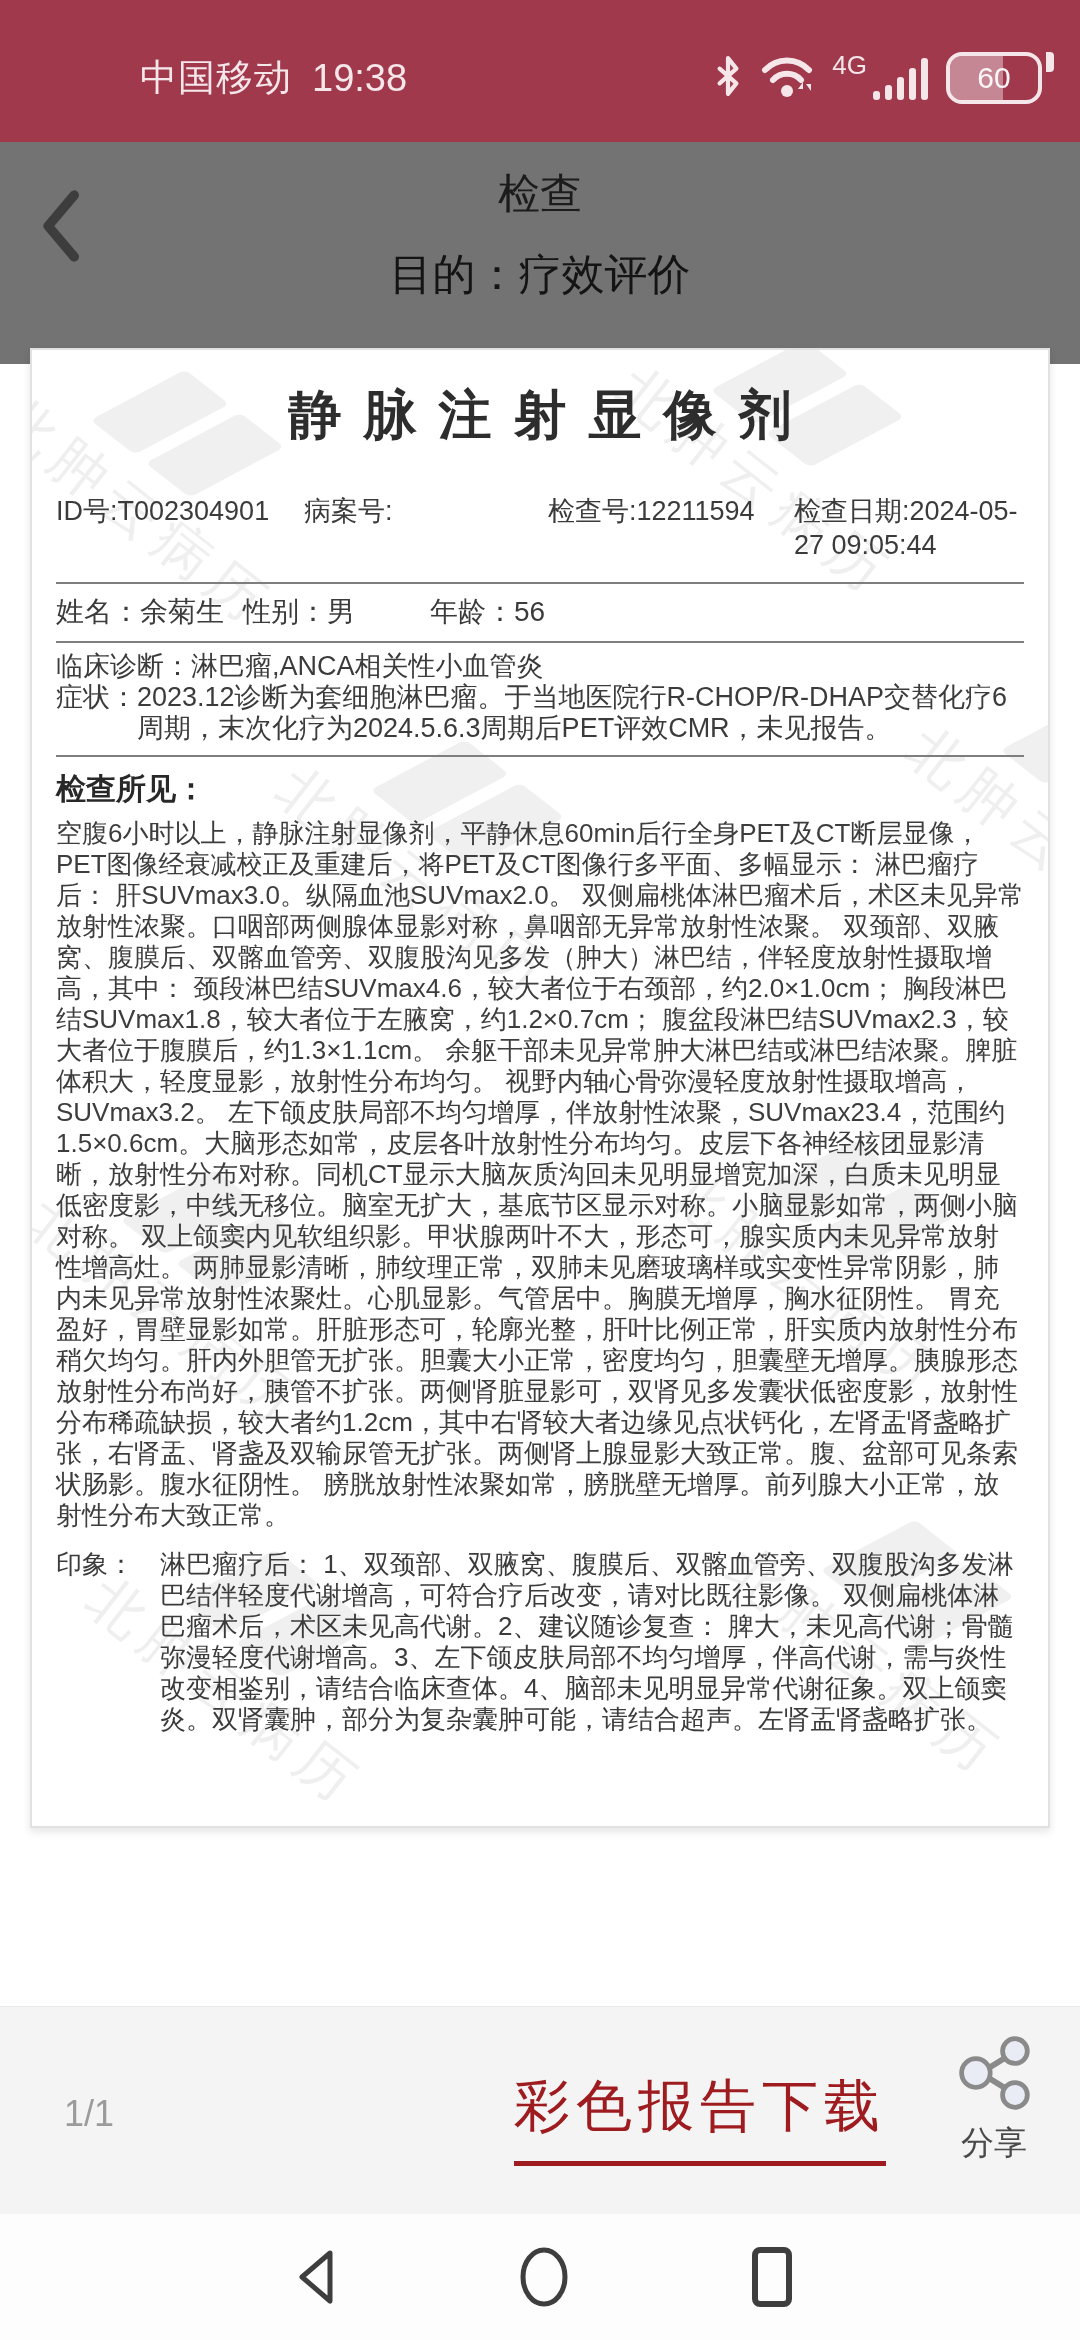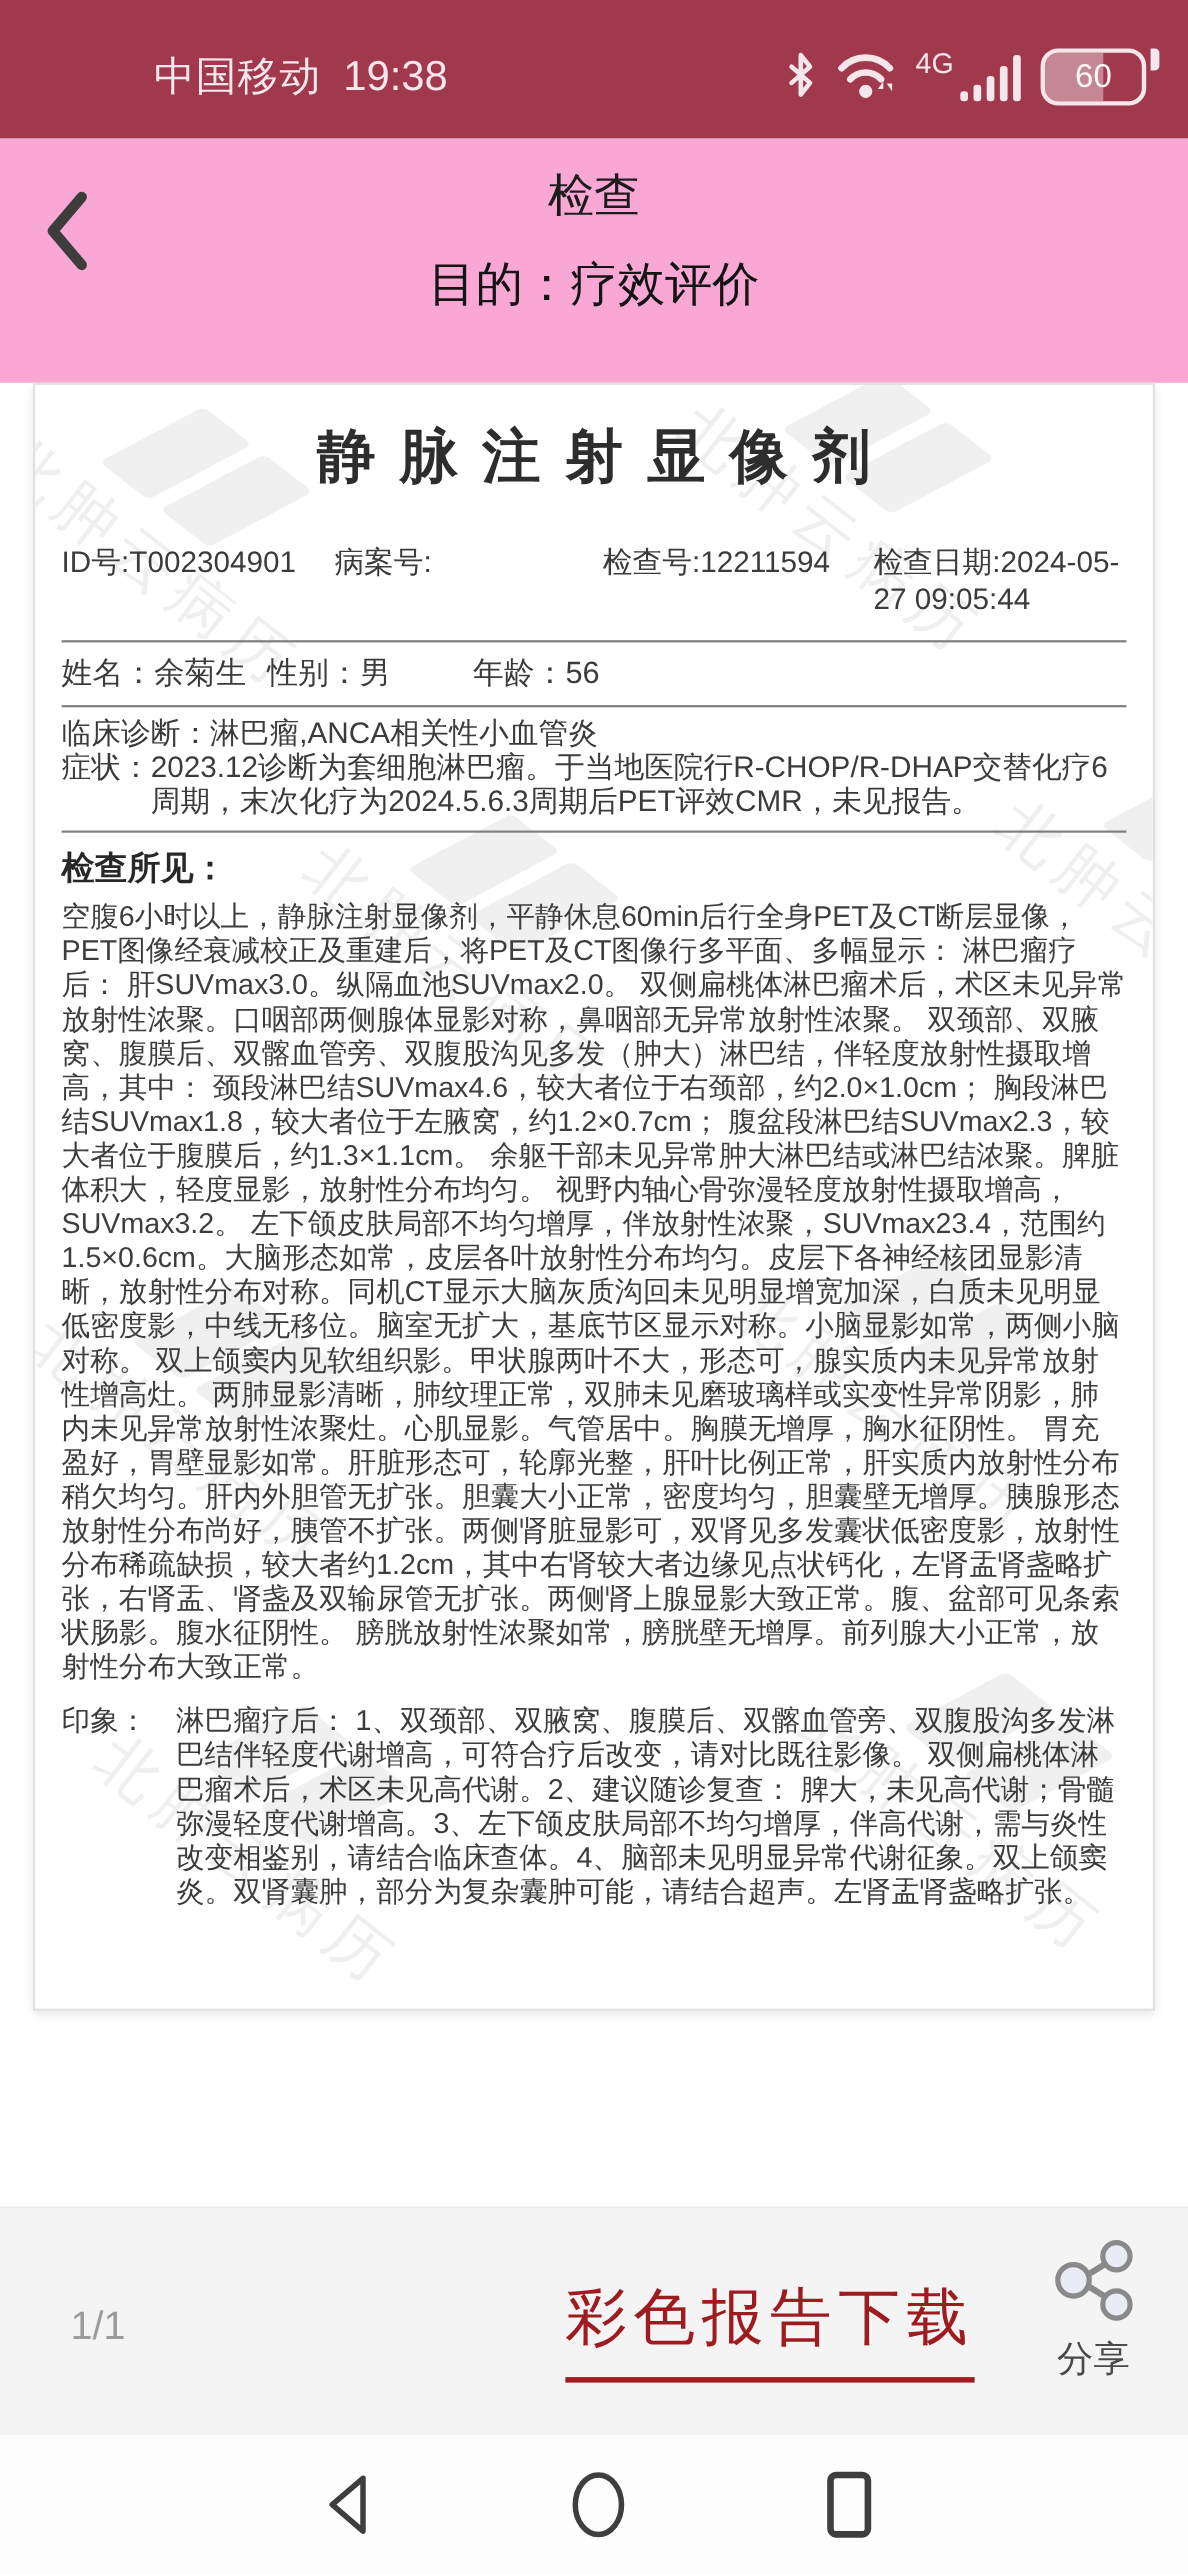--- a/index.html
+++ b/index.html
@@ -4,21 +4,21 @@
 <style>
   * { margin:0; padding:0; box-sizing:border-box; }
   html,body { background:#ffffff; }
   .screen {
     position:relative; width:1080px; height:2340px; background:#ffffff; overflow:hidden;
     font-family:"Liberation Sans","DejaVu Sans",sans-serif; color:#3b3b3b;
   }
 
   
   .status-bar {
-    height:126px; background:#A1394D; display:flex; align-items:center;
+    height:142px; background:#A1394D; display:flex; align-items:center;
     padding:14px 26px 0 140px; color:#F5E6EA;
   }
   .carrier { font-size:37px; letter-spacing:1px; }
   .time { font-size:38px; margin-left:20px; }
   .status-icons { margin-left:auto; display:flex; align-items:center; gap:18px; }
   .sig-group { display:flex; align-items:flex-end; gap:6px; }
   .net-label { font-size:26px; align-self:flex-start; margin-top:-6px; }
   .bars { display:flex; align-items:flex-end; gap:5px; height:44px; }
   .bars i { display:block; width:7px; background:#F5E6EA; border-radius:3px; }
   .bars i:nth-child(1){height:9px;} .bars i:nth-child(2){height:15px;}
@@ -26,21 +26,21 @@
   .bars i:nth-child(5){height:42px;}
   .battery-wrap { display:flex; align-items:flex-start; }
   .battery { width:96px; height:52px; border:4px solid #F5E6EA; border-radius:16px;
     position:relative; display:flex; align-items:center; justify-content:center; overflow:hidden; }
   .battery-fill { position:absolute; left:0; top:0; bottom:0; width:60%;
     background:rgba(245,230,234,0.45); }
   .battery-num { position:relative; font-size:30px; color:#FFF6F8; }
   .battery-nub { width:8px; height:20px; background:#F5E6EA; border-radius:0 4px 4px 0; margin-left:4px; }
 
   
-  .app-header { position:relative; height:222px; background:#f9a8d4; }
+  .app-header { position:relative; height:222px; background:#737373; }
   .back-button { position:absolute; left:36px; top:46px; width:48px; height:76px; cursor:pointer; }
   .header-title { text-align:center; padding-top:24px; font-size:42px; color:#1c1c1c; }
   .header-subtitle { text-align:center; margin-top:24px; font-size:43px; color:#141414; }
 
   
   .report-card { position:absolute; left:30px; top:348px; width:1020px; height:1480px;
     background:#fff; border:2px solid #E1E1E1; box-shadow:0 4px 8px rgba(0,0,0,0.10);
     padding:0 24px; overflow:hidden; }
   .watermarks { position:absolute; inset:0; z-index:1; pointer-events:none; }
   .wm { position:absolute; transform:rotate(38deg); }

